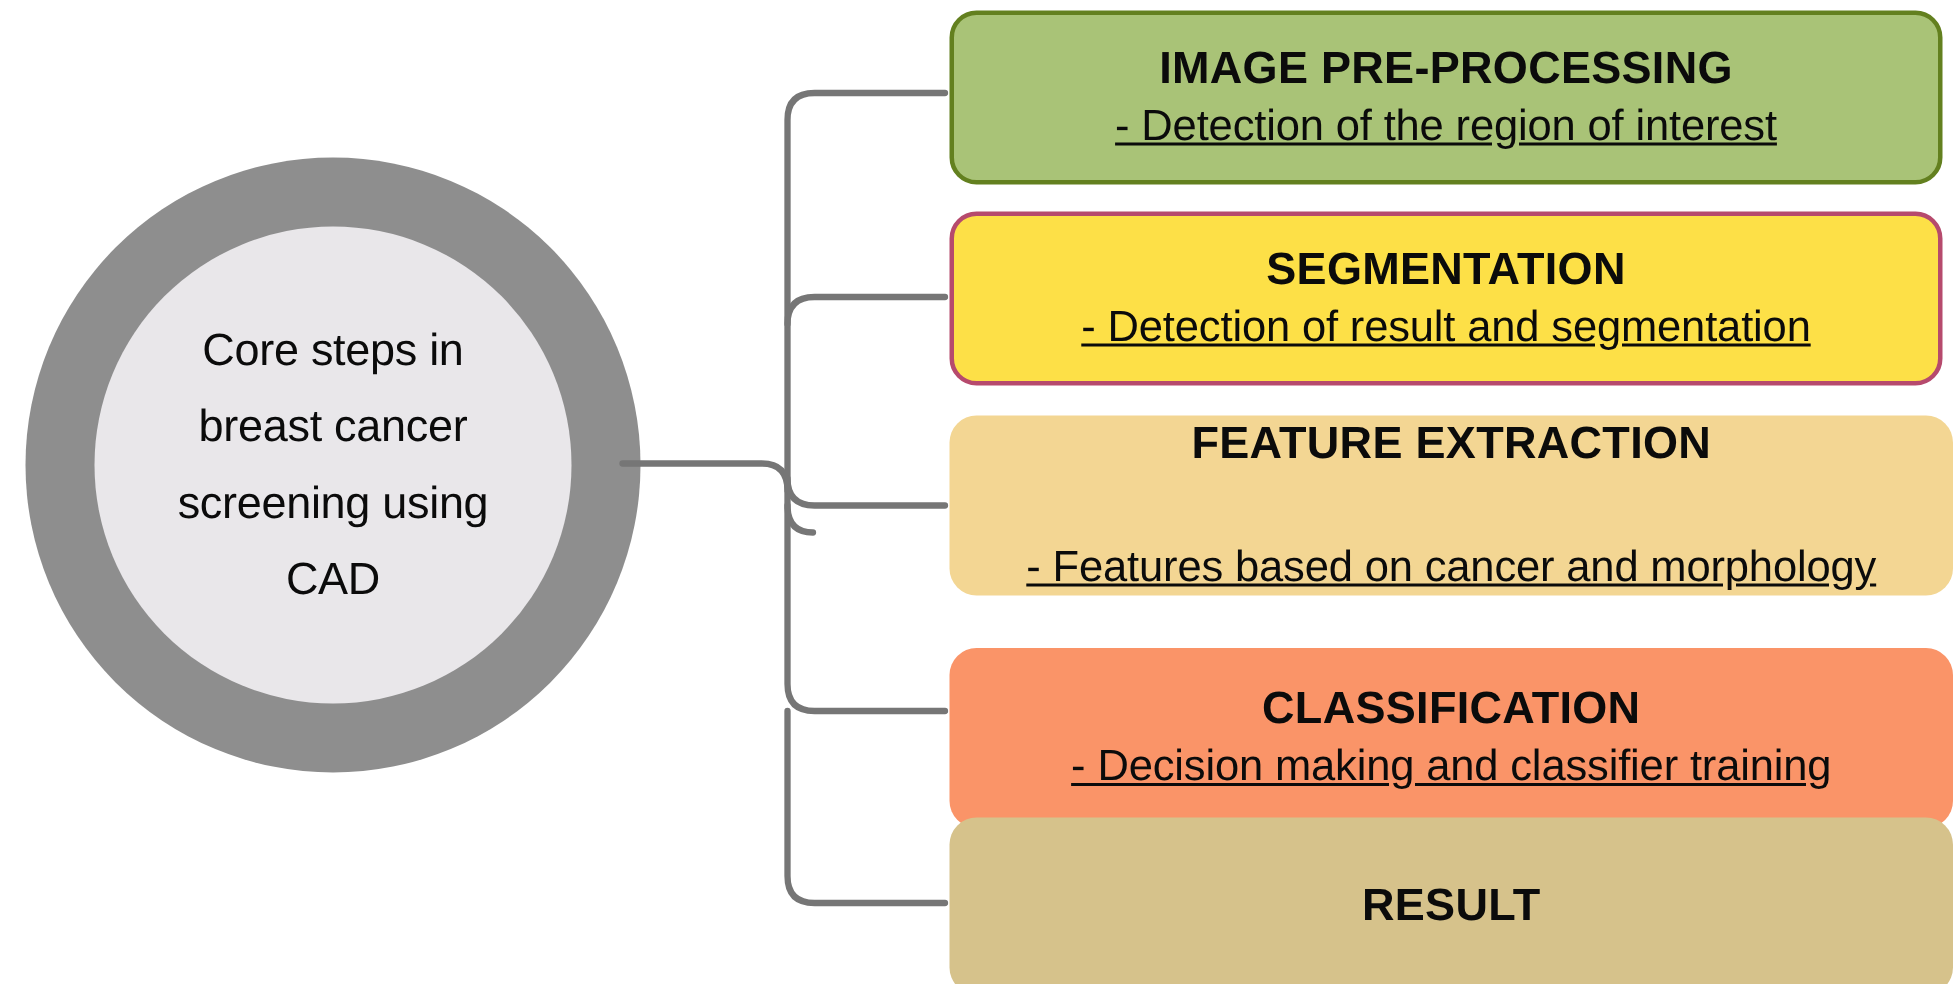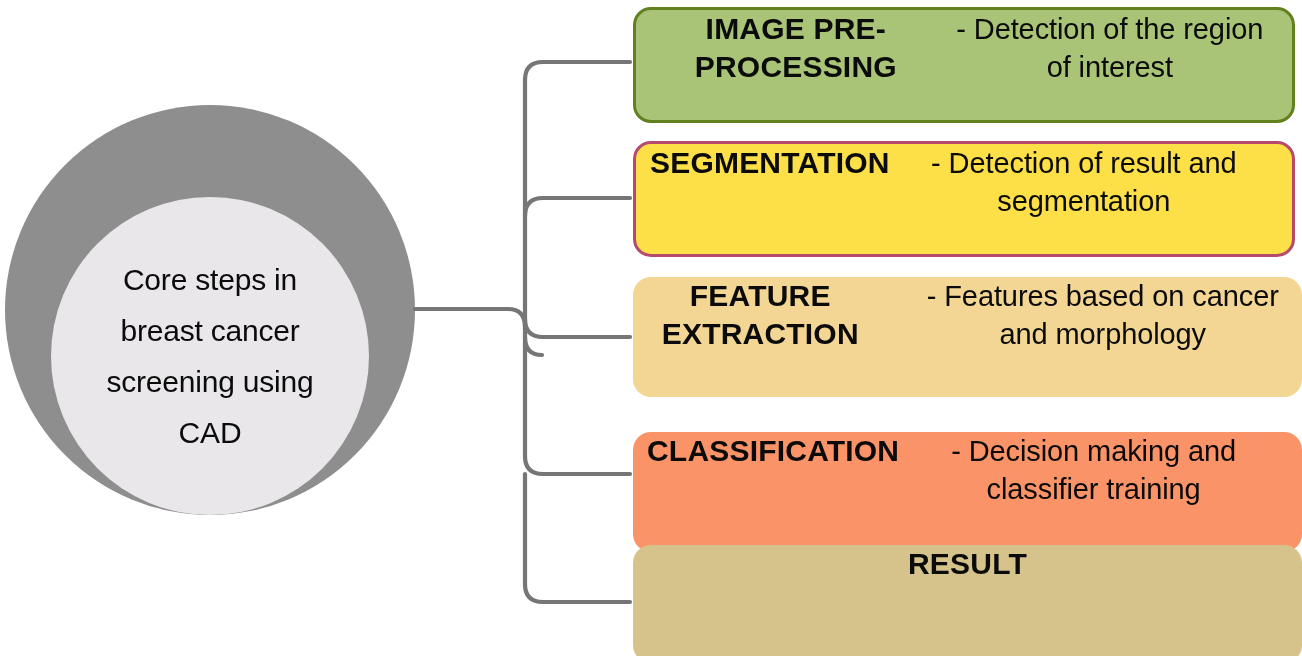--- a/index.html
+++ b/index.html
@@ -16,29 +16,29 @@
     position: relative;
     width: 1302px;
     height: 656px;
     overflow: hidden;
     background: #ffffff;
   }
 
   
   .hub {
     position: absolute;
-    left: 5px;
+    left: 17px;
     top: 105px;
     width: 410px;
     height: 410px;
     border-radius: 50%;
     background: #8e8e8e;
     box-sizing: border-box;
     display: flex;
-    align-items: flex-end;
+    align-items: center;
     justify-content: center;
   }
   .hub-inner {
     width: 318px;
     height: 318px;
     border-radius: 50%;
     background: #e9e7ea;
     display: flex;
     align-items: center;
     justify-content: center;
@@ -72,37 +72,40 @@
     stroke-linejoin: round;
   }
 
   
   .step {
     position: absolute;
     left: 633px;
     box-sizing: border-box;
     border-radius: 18px;
     display: flex;
+    flex-direction: column;
+    align-items: center;
     justify-content: center;
     text-align: center;
     padding: 0 14px;
   }
   .step-title {
     font-size: 30px;
     font-weight: 700;
     line-height: 38px;
     letter-spacing: 0.2px;
     color: #0b0b0b;
   }
   .step-sub {
     font-size: 29px;
     font-weight: 400;
     line-height: 38px;
     letter-spacing: -0.1px;
     color: #0b0b0b;
+    text-decoration: underline;
   }
 </style>
 </head>
 <body>
 
 <div id="diagram" style="background: rgb(255, 255, 255);">
 
   <div class="hub" style="background: rgb(142, 142, 142);">
     <div class="hub-inner" style="background: rgb(233, 231, 234);">
       <div class="hub-label">Core steps in

